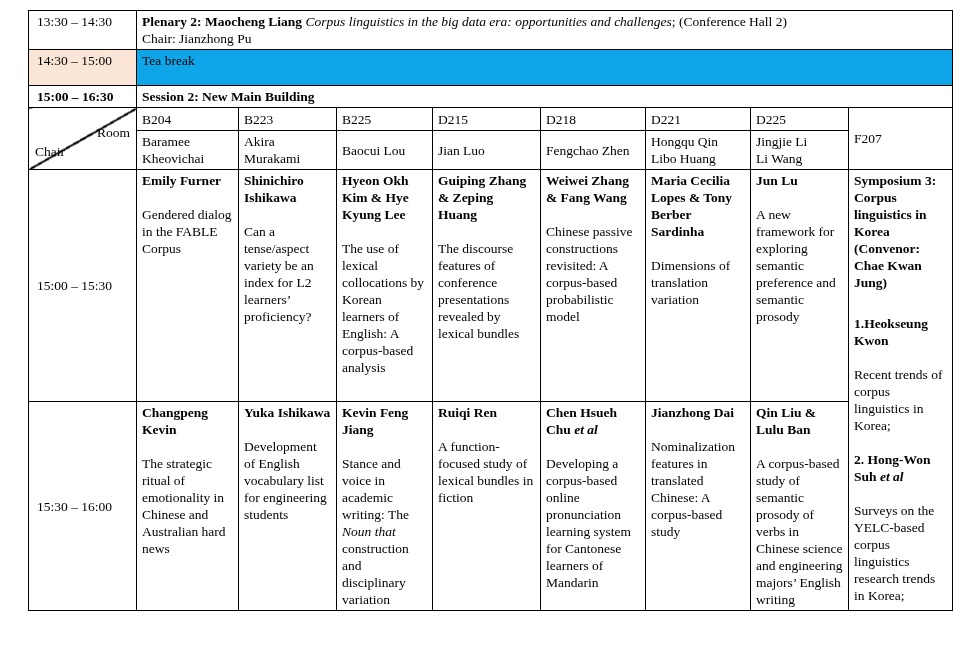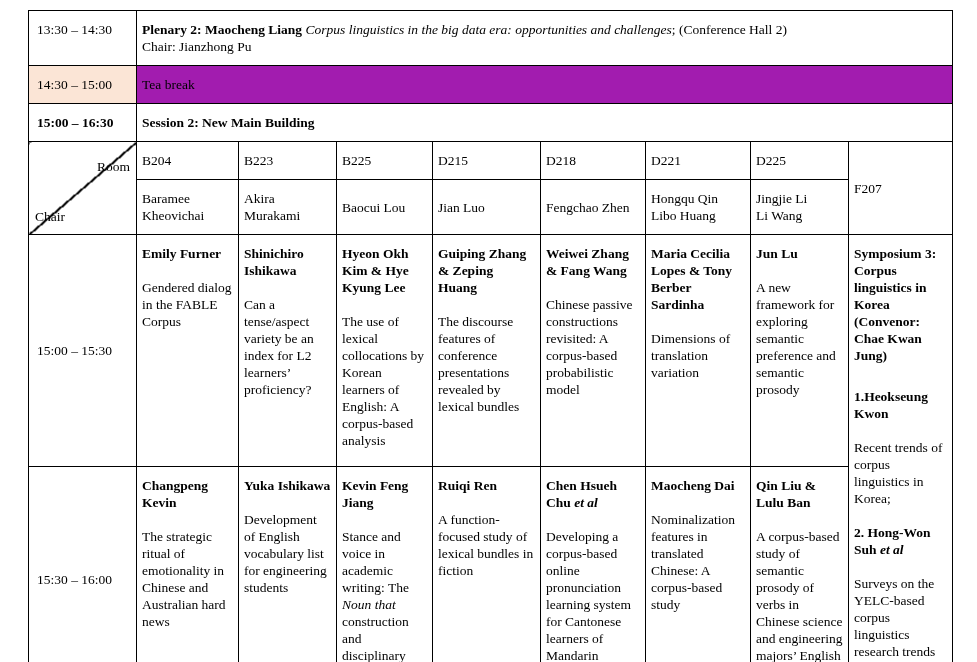--- a/index.html
+++ b/index.html
@@ -9,21 +9,21 @@
     font-size:13.5px; line-height:17px; color:#000;
     position:relative;
   }
   table.schedule {
     position:absolute; left:28px; top:10px; width:924px;
     border-collapse:collapse; table-layout:fixed;
   }
   td {
     border:1.5px solid #000;
     vertical-align:top;
-    padding:10px 5px;
+    padding:2px 5px;
     overflow:hidden;
   }
   td.time { padding-left:8px; white-space:nowrap; }
   td.vmid { vertical-align:middle; }
   .bold { font-weight:bold; }
   .italic { font-style:italic; }
   .para + .para { margin-top:17px; }
   
   td.corner {
     position:relative; padding:0;
@@ -54,23 +54,23 @@
 
   <tbody>
       <tr style="height:38px">
     <td class="time">13:30 – 14:30</td>
     <td colspan="8">
       <div><span class="bold">Plenary 2: Maocheng Liang </span><span class="italic">Corpus linguistics in the big data era: opportunities and challenges</span><span>; (Conference Hall 2)</span></div>
       <div>Chair: Jianzhong Pu</div>
     </td>
   </tr>
 
-  <tr style="height:22px">
+  <tr style="height:36px">
     <td class="time" style="background-color: rgb(251, 229, 214);">14:30 – 15:00</td>
-    <td colspan="8" style="background-color: #a21caf;">Tea break</td>
+    <td colspan="8" style="background-color: #0ea5e9;">Tea break</td>
   </tr>
 
   <tr style="height:14px">
     <td class="time bold">15:00 – 16:30</td>
     <td colspan="8" class="bold">Session 2: New Main Building</td>
   </tr>
 
   <tr style="height:23px">
     <td class="corner" rowspan="2">
       <span class="corner-top">Room</span>
@@ -167,21 +167,21 @@
         </td>
     <td>
           <div class="para"><span class="bold">Ruiqi Ren</span></div>
           <div class="para"><span>A function-focused study of lexical bundles in fiction</span></div>
         </td>
     <td>
           <div class="para"><span class="bold">Chen Hsueh Chu </span><span class="bold italic">et al</span></div>
           <div class="para"><span>Developing a corpus-based online pronunciation learning system for Cantonese learners of Mandarin</span></div>
         </td>
     <td>
-          <div class="para"><span class="bold">Maocheng Dai</span></div>
+          <div class="para"><span class="bold">Jianzhong Dai</span></div>
           <div class="para"><span>Nominalization features in translated Chinese: A corpus-based study</span></div>
         </td>
     <td>
           <div class="para"><span class="bold">Qin Liu &amp; Lulu Ban</span></div>
           <div class="para"><span>A corpus-based study of semantic prosody of verbs in Chinese science and engineering majors’ English writing</span></div>
         </td>
   </tr>
 </tbody>
   </table>
 

